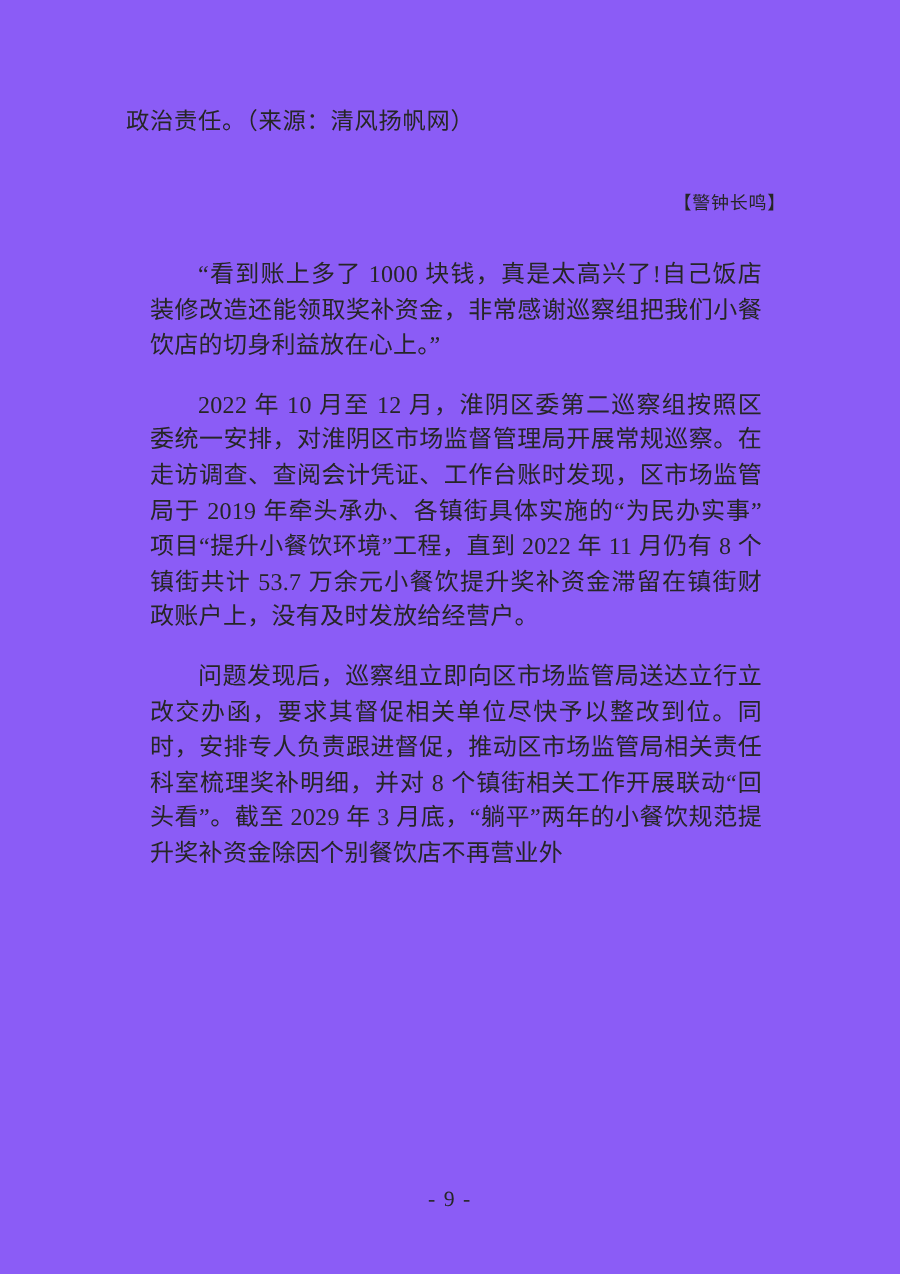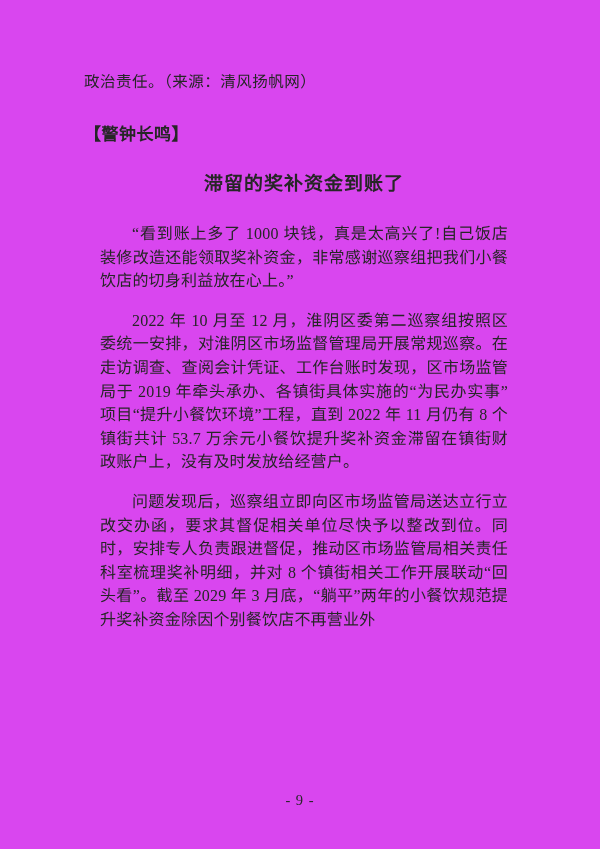--- a/index.html
+++ b/index.html
@@ -4,44 +4,45 @@
 <style>
   html, body {
     margin: 0;
     padding: 0;
     background: #ffffff;
   }
   .page {
     position: relative;
     width: 600px;
     height: 849px;
-    background: #d946ef;
+    background: #8b5cf6;
     overflow: hidden;
     font-family: "Liberation Serif", "DejaVu Serif", serif;
     color: #262626;
   }
   .content {
     position: absolute;
     top: 70px;
     left: 84px;
     width: 440px;
   }
   .continuation-line {
     font-size: 15.5px;
     line-height: 24px;
     letter-spacing: 0.5px;
     text-align: left;
     margin: 0;
   }
   .column-heading {
     margin: 29px 0 0 0;
-    font-size: 17px;
+    font-size: 12px;
     line-height: 24px;
-    font-weight: bold;
+    font-weight: normal;
     letter-spacing: 0.5px;
+    text-align: right;
   }
   .article-title {
     margin: 24px 0 0 0;
     font-size: 19px;
     line-height: 26px;
     font-weight: bold;
     text-align: center;
     letter-spacing: 1px;
   }
   .body-text {
@@ -69,21 +70,20 @@
 </head>
 <body>
 
 <div class="page">
   <div class="content">
 
     <p class="continuation-line">政治责任。（来源：清风扬帆网）</p>
 
     <div class="column-heading">【警钟长鸣】</div>
 
-    <h1 class="article-title">滞留的奖补资金到账了</h1>
 
     <div class="body-text">
       <p>“看到账上多了 1000 块钱，真是太高兴了!自己饭店装修改造还能领取奖补资金，非常感谢巡察组把我们小餐饮店的切身利益放在心上。”</p>
       <p>2022 年 10 月至 12 月，淮阴区委第二巡察组按照区委统一安排，对淮阴区市场监督管理局开展常规巡察。在走访调查、查阅会计凭证、工作台账时发现，区市场监管局于 2019 年牵头承办、各镇街具体实施的“为民办实事”项目“提升小餐饮环境”工程，直到 2022 年 11 月仍有 8 个镇街共计 53.7 万余元小餐饮提升奖补资金滞留在镇街财政账户上，没有及时发放给经营户。</p>
       <p>问题发现后，巡察组立即向区市场监管局送达立行立改交办函，要求其督促相关单位尽快予以整改到位。同时，安排专人负责跟进督促，推动区市场监管局相关责任科室梳理奖补明细，并对 8 个镇街相关工作开展联动“回头看”。截至 2029 年 3 月底，“躺平”两年的小餐饮规范提升奖补资金除因个别餐饮店不再营业外</p>
     </div>
   </div>
 
   <div class="page-number">- 9 -</div>
 </div>

